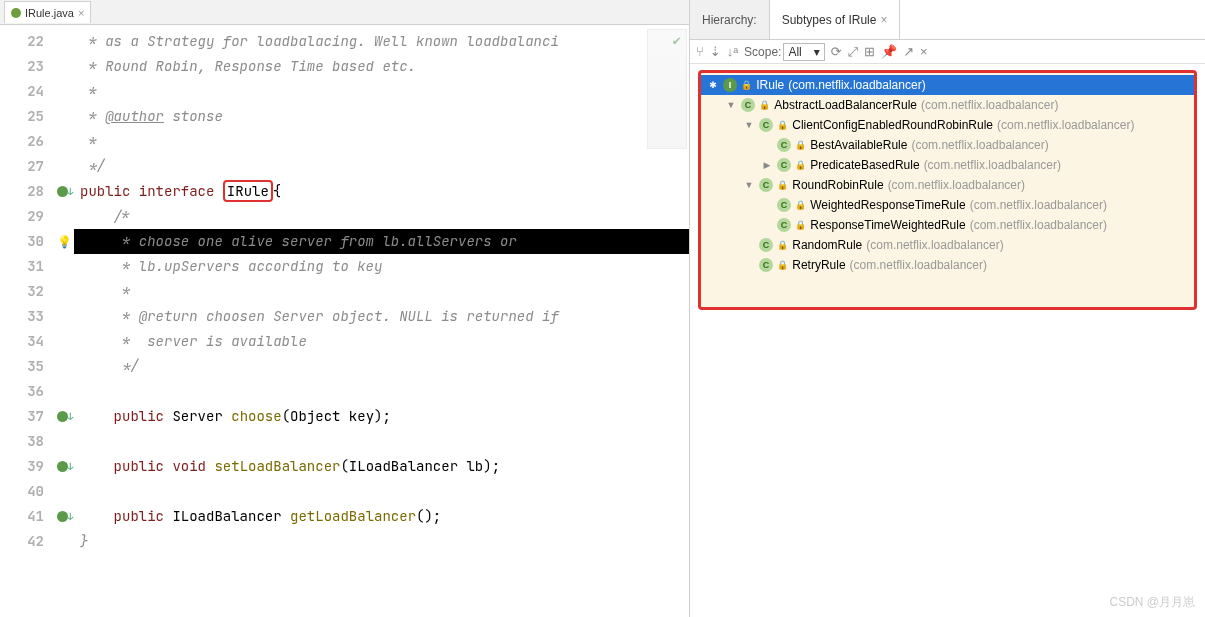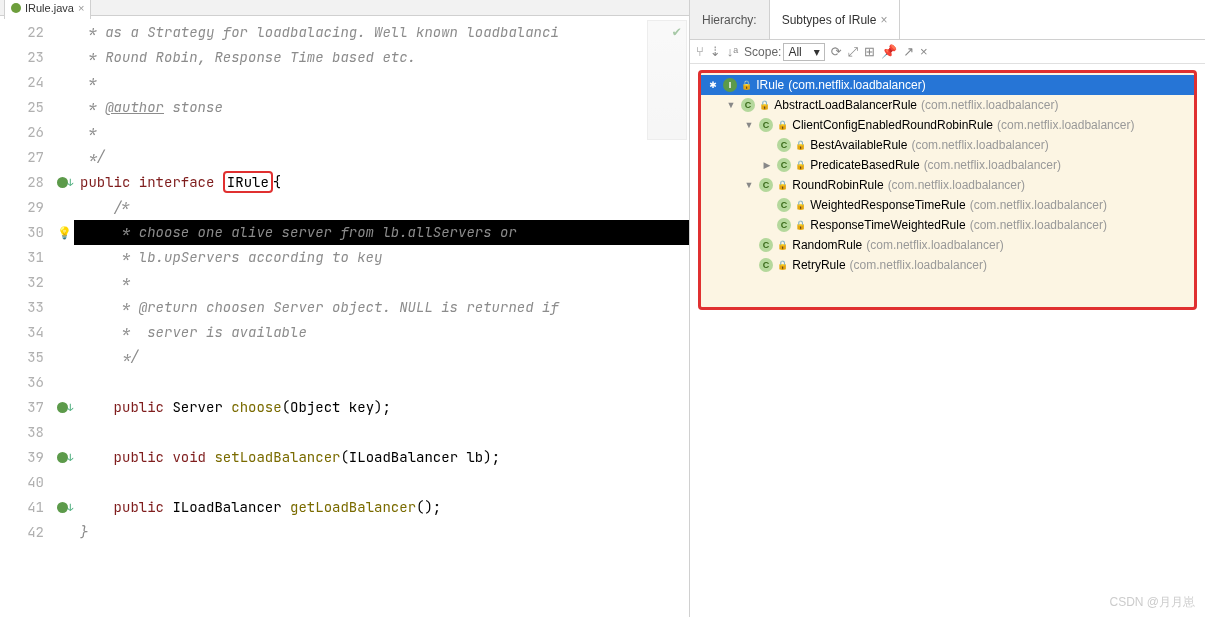--- a/index.html
+++ b/index.html
@@ -1,25 +1,25 @@
 <!DOCTYPE html>
 <html><head>
 <meta charset="utf-8">
 <style>
 * { box-sizing: border-box; margin: 0; padding: 0; }
 body { font-family: -apple-system, "Segoe UI", sans-serif; font-size: 12px; background: #fff; color: #333; width: 1205px; height: 617px; overflow: hidden; display: flex; }
 .editor { flex: 0 0 690px; display: flex; flex-direction: column; border-right: 1px solid #d0d0d0; }
-.tabbar { height: 16px; background: #f2f2f2; border-bottom: 1px solid #d0d0d0; display: flex; align-items: center; padding-left: 4px; }
+.tabbar { height: 25px; background: #f2f2f2; border-bottom: 1px solid #d0d0d0; display: flex; align-items: center; padding-left: 4px; }
 .tab { height: 22px; background: #fff; border: 1px solid #d0d0d0; border-bottom: none; display: flex; align-items: center; padding: 0 6px; gap: 4px; font-size: 11px; }
 .tab-dot { width: 10px; height: 10px; border-radius: 50%; background: #6d9e3c; display:inline-block; }
 .tab-close { color: #999; cursor: pointer; }
 .code { flex: 1; display: flex; font-family: "JetBrains Mono","Consolas",monospace; font-size: 14px; position: relative; }
 .check { position: absolute; right: 8px; top: 6px; color: #5a9e5a; font-size: 14px; }
 .gutter { width: 56px; text-align: right; color: #b0b0b0; padding-top: 4px; user-select:none; }
-.gutter div { height: 25px; padding-right: 12px; line-height: 25px; }
+.gutter div { height: 25px; padding-right: 12px; line-height: 25px; font-weight: bold; }
 .marks { width: 18px; padding-top: 4px; }
 .marks div { height: 25px; display: flex; align-items: center; justify-content: center; }
 .mark-i { width: 11px; height: 11px; border-radius: 50%; background: #5c9a4a; display:inline-block; }
 .mark-arrow { color: #4a7; font-size: 10px; }
 .mark-bulb { color: #e0a030; font-size: 12px; }
 .lines { flex: 1; padding-top: 4px; }
 .lines div.line { height: 25px; line-height: 25px; white-space: pre; font-style: italic; color: #8c8c8c; padding-left: 6px; }
 .lines .k { color: #7f1d1d; font-style: normal; }
 .lines .t { color: #000; font-style: normal; }
 .lines .m { color: #7a6b00; font-style: normal; }

